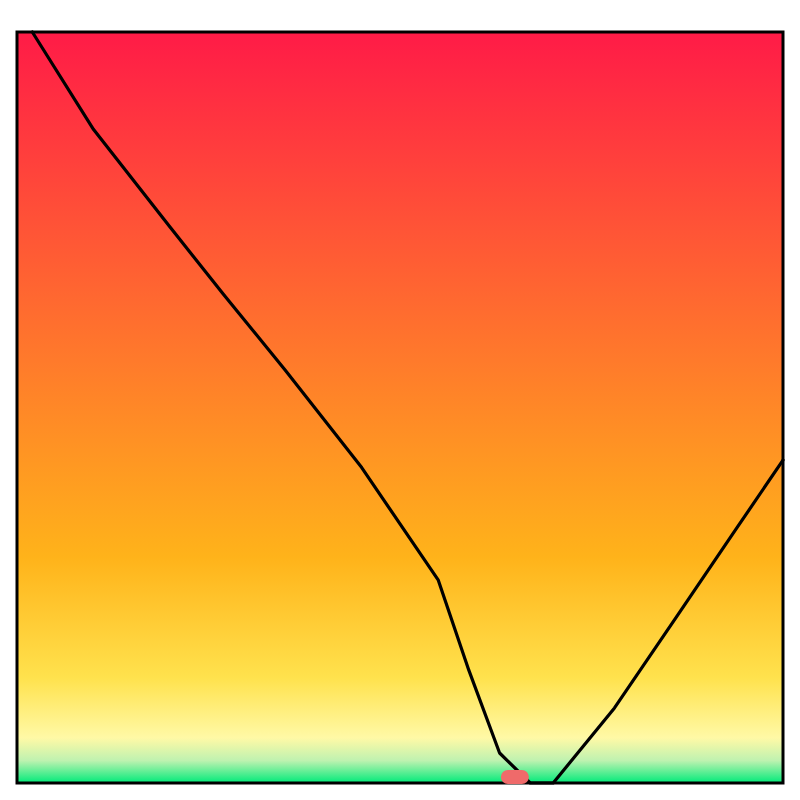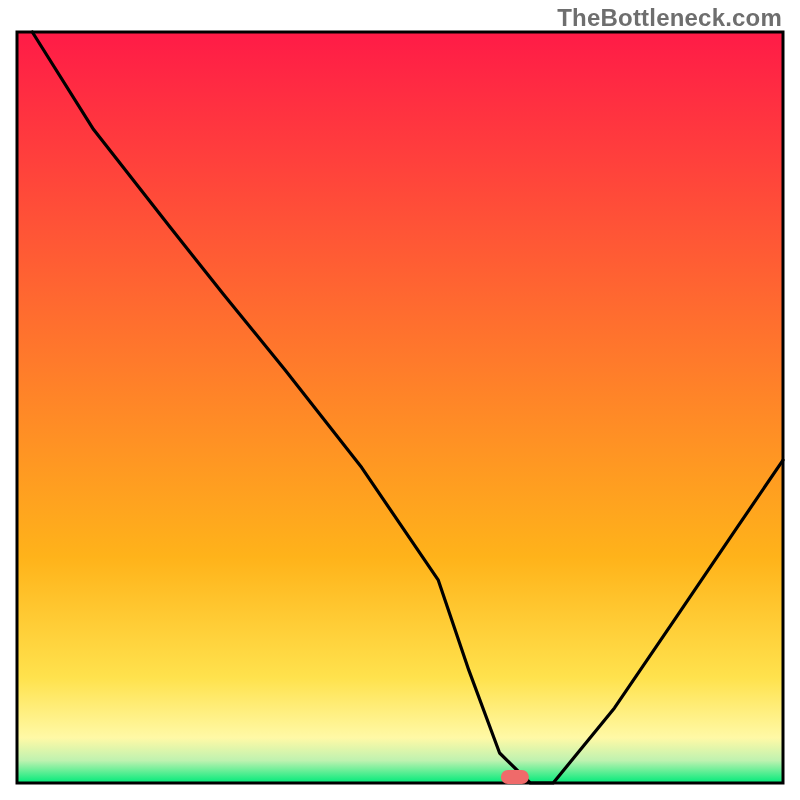--- a/index.html
+++ b/index.html
@@ -28,21 +28,20 @@
   svg {
     position: absolute;
     left: 0;
     top: 0;
   }
 </style>
 </head>
 <body>
 
 <div class="chart-wrap">
-  <div class="watermark">TheBottleneck.com</div>
 
   <svg id="chart-svg" width="800" height="800" viewBox="0 0 800 800">
     <defs>
       <linearGradient id="bg-grad" x1="0" y1="0" x2="0" y2="1">
         <stop id="g0" offset="0.00%" stop-color="#ff1b47"></stop>
         <stop id="g1" offset="70.00%" stop-color="#ffb31a"></stop>
         <stop id="g2" offset="86.00%" stop-color="#ffe24d"></stop>
         <stop id="g3" offset="94.00%" stop-color="#fff9a6"></stop>
         <stop id="g4" offset="97.00%" stop-color="#bff2b0"></stop>
         <stop id="g5" offset="100.00%" stop-color="#00ea7a"></stop>

